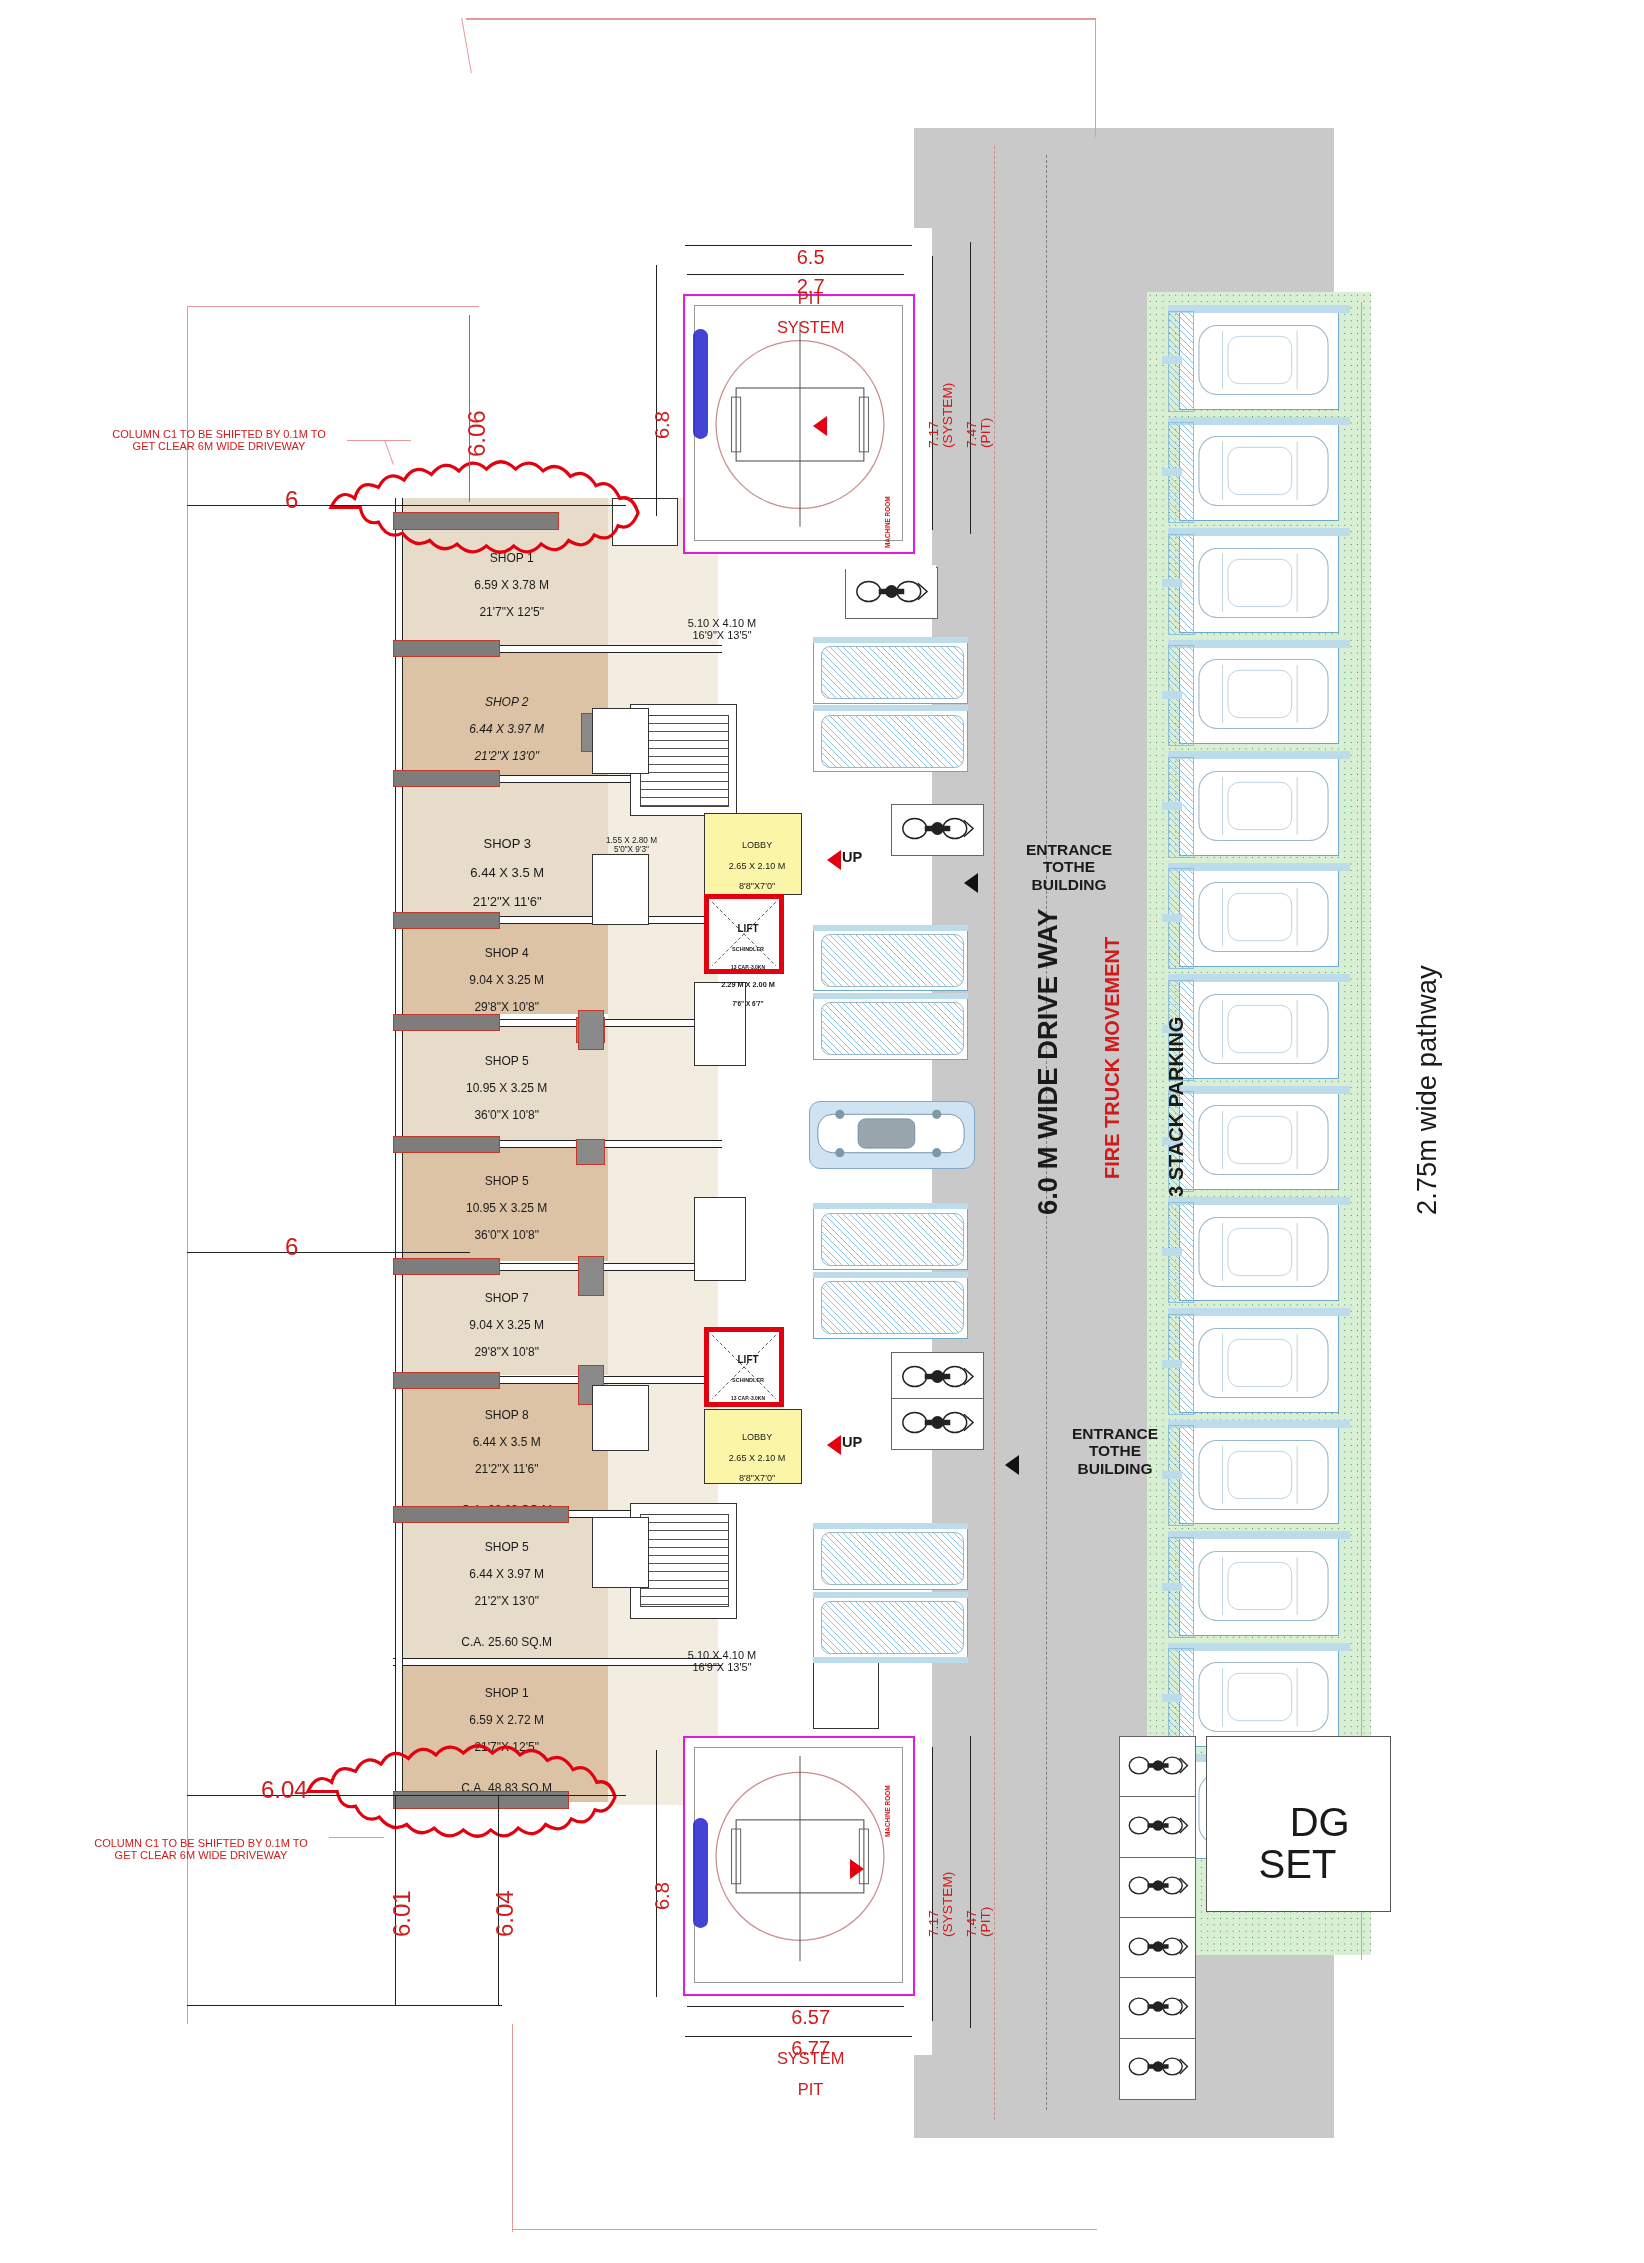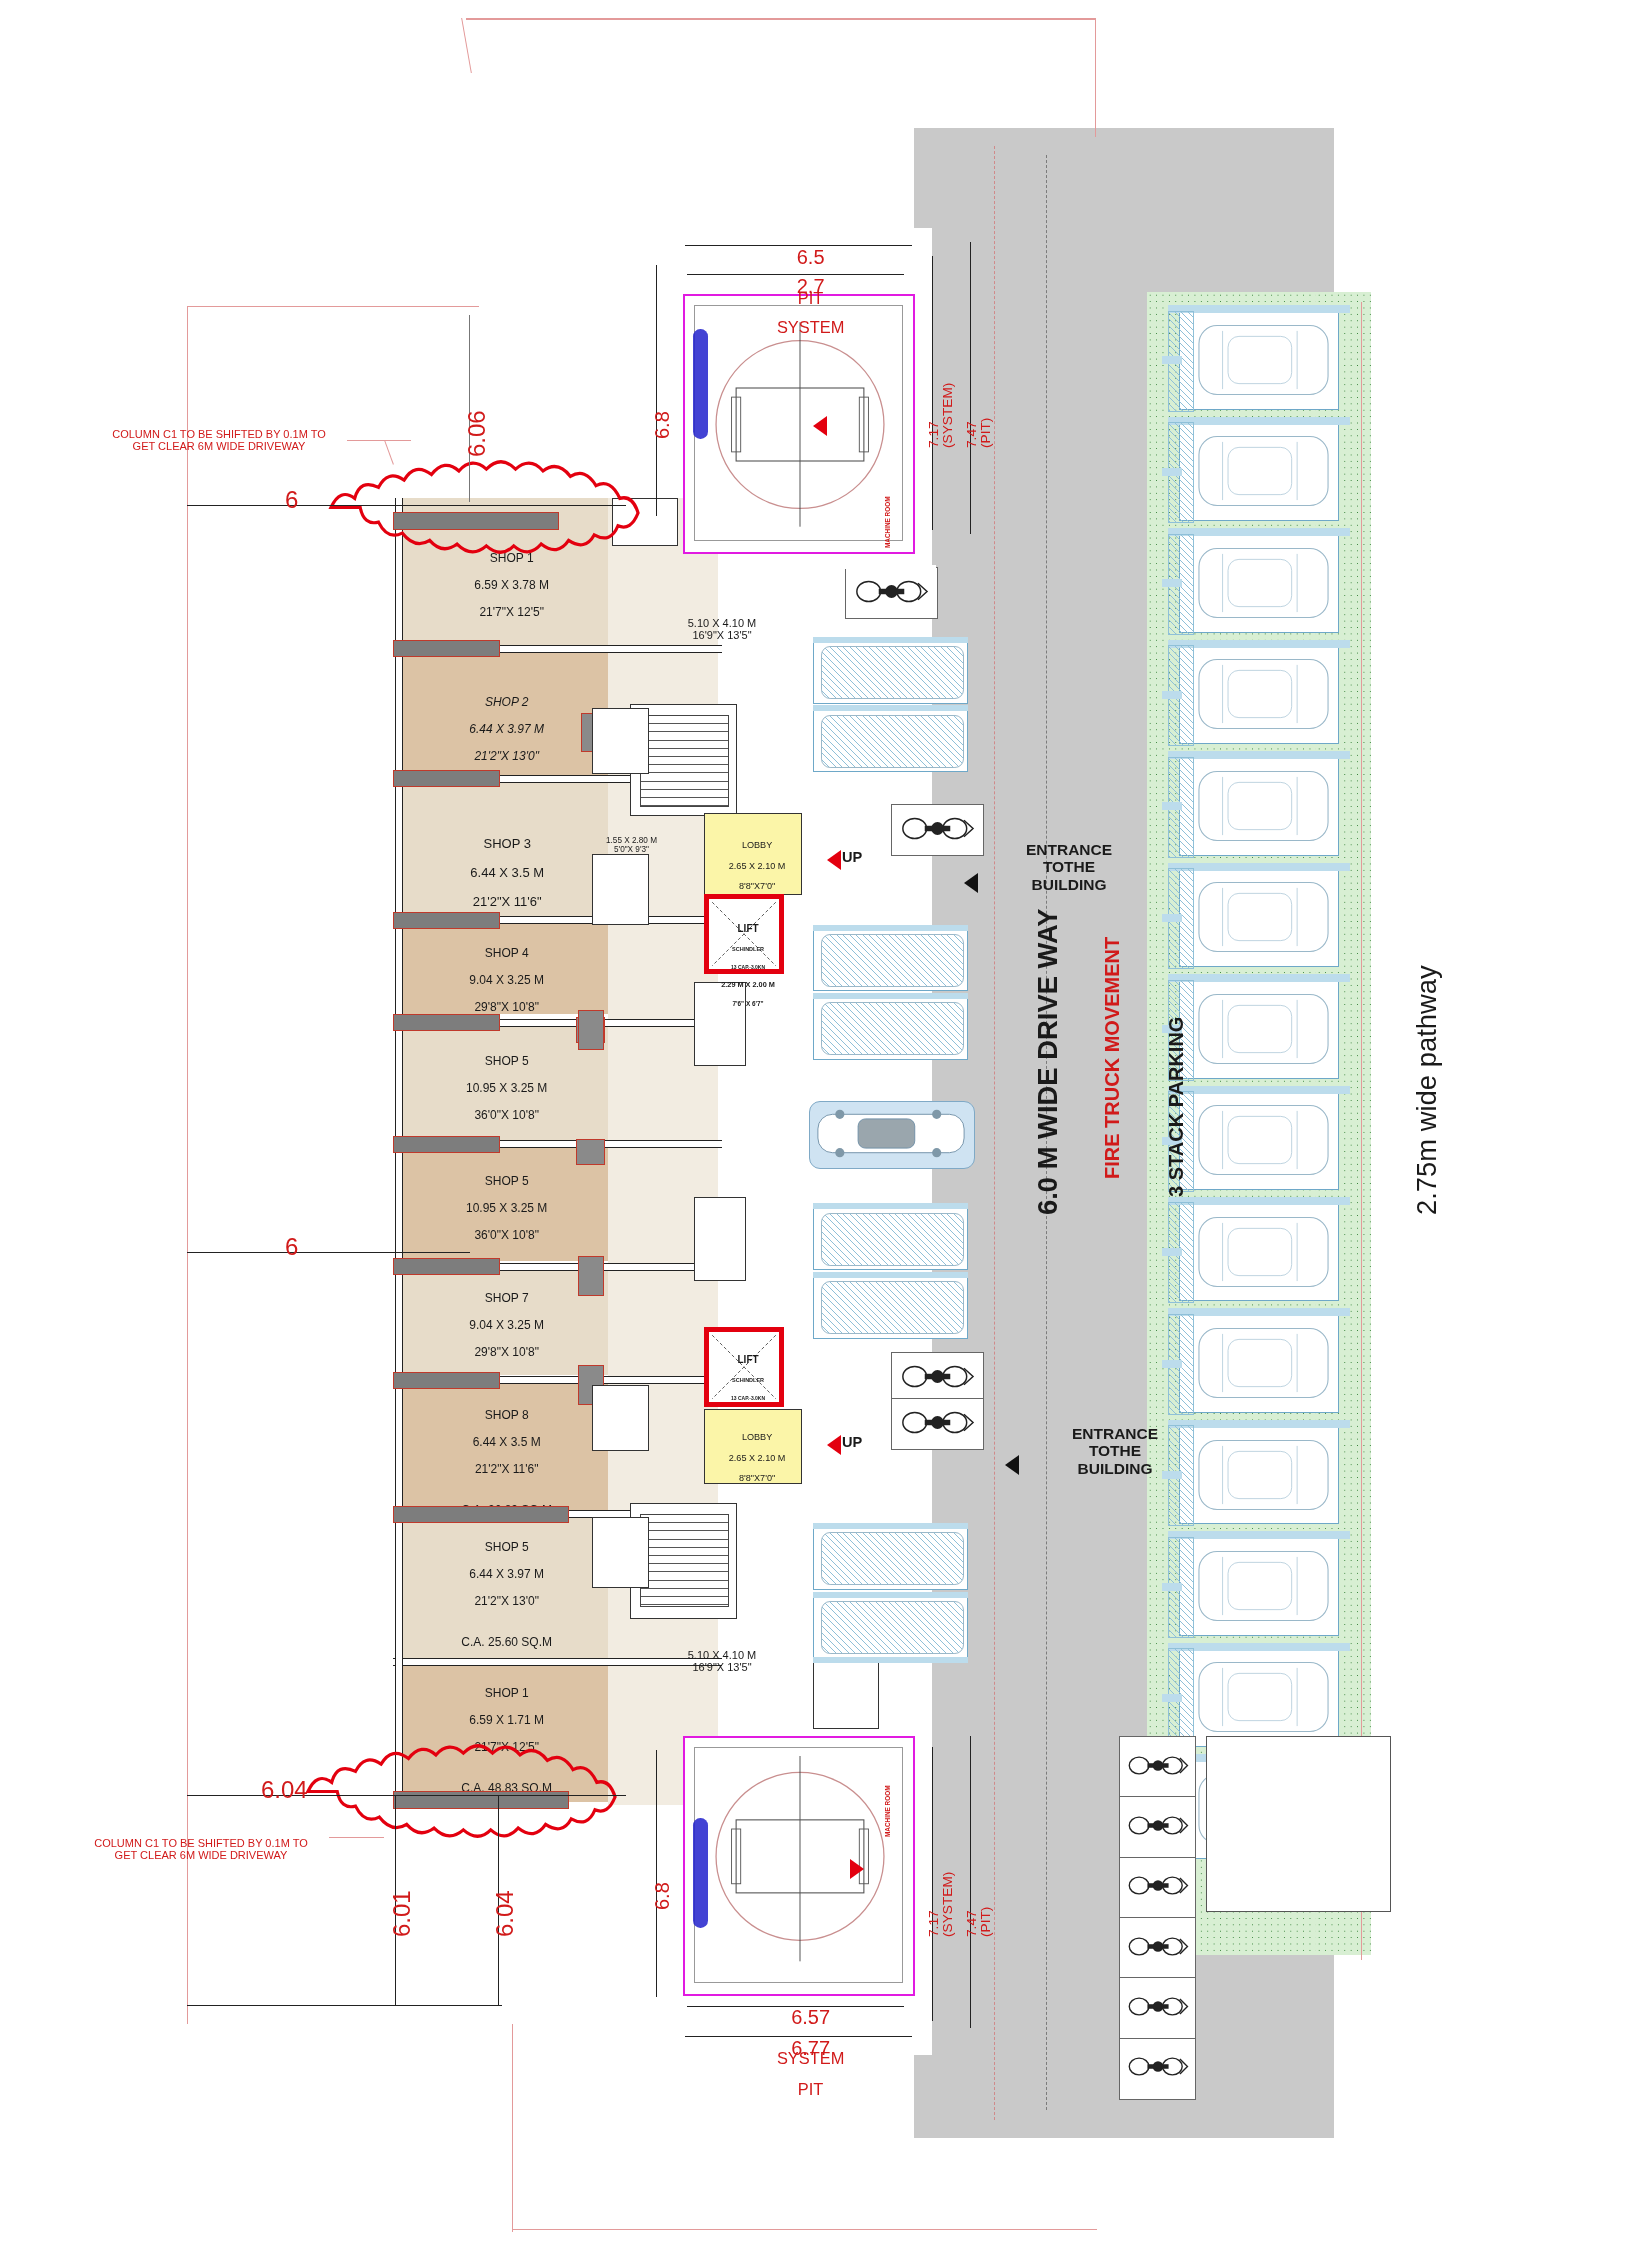--- a/index.html
+++ b/index.html
@@ -155,21 +155,21 @@
   <div class="txt ctr blk" style="left:402px;top:1528px;width:196px;font-size:12px;">
     <span>SHOP 5</span><br>
     <span>6.44 X 3.97 M</span><br>
     <span>21'2"X 13'0"</span><br><br>
     <span>C.A. 25.60 SQ.M</span>
   </div>
 
   <div class="shop dark" style="left:402px;top:1665px;width:206px;height:137px;"></div>
   <div class="txt ctr blk" style="left:402px;top:1674px;width:196px;font-size:12px;">
     <span>SHOP 1</span><br>
-    <span>6.59 X 1.71 M</span><br>
+    <span>6.59 X 2.72 M</span><br>
     <span>21'7"X 12'5"</span><br><br>
     <span>C.A. 48.83 SQ.M</span>
   </div>
 
   <div class="shop light" style="left:608px;top:498px;width:110px;height:1307px;opacity:.55;"></div>
 
   <div class="wall" style="left:393px;top:645px;width:329px;height:5.5px;"></div>
   <div class="wall" style="left:393px;top:775px;width:329px;height:5.5px;"></div>
   <div class="wall" style="left:393px;top:916px;width:329px;height:5.5px;"></div>
   <div class="wall" style="left:393px;top:1019px;width:329px;height:5.5px;"></div>
@@ -503,20 +503,24 @@
       <div class="abs hatch" style="left:1168px;top:1760px;width:24px;height:99px;border:0.9px solid #8fc0d8;"></div>
       <svg class="abs" style="left:1195px;top:1769px;" width="137" height="80" viewBox="0 0 150 88">
                <rect x="4" y="6" width="142" height="76" rx="20" fill="#ffffff" stroke="#9ab8c9" stroke-width="1.2"></rect>
                <path d="M30 12 L30 76 M112 12 L112 76" stroke="#b8cfdd" stroke-width="1"></path>
                <rect x="36" y="18" width="70" height="52" rx="12" fill="none" stroke="#b8cfdd"></rect>
              </svg>
       <div class="stackrail" style="left:1162px;top:1806px;width:20px;height:8.2px;"></div>
     </div>
 
   <div class="whiteblk" style="left:1206px;top:1736px;width:183px;height:174px;border:0.9px solid #555;"></div>
+  <div class="txt ctr blk" style="left:1206px;top:1759px;width:183px;font-size:40px;line-height:1.05;">
+    <span>DG
+SET</span>
+  </div>
   <div id="dg-motos">
       <div class="whiteblk" style="left:1119px;top:1736px;width:75px;height:60px;border:0.9px solid #666;"></div>
       <svg class="abs moto" style="left:1127px;top:1749px;" width="62" height="33" viewBox="0 0 82 34">
                <ellipse cx="16" cy="17" rx="13" ry="11" fill="none" stroke="#222" stroke-width="1.8"></ellipse>
                <ellipse cx="60" cy="17" rx="13" ry="11" fill="none" stroke="#222" stroke-width="1.8"></ellipse>
                <circle cx="41" cy="17" r="7" fill="#222"></circle>
                <rect x="27" y="14" width="28" height="6" fill="#222"></rect>
                <path d="M70 7 L80 17 L70 27" fill="none" stroke="#222" stroke-width="1.8"></path>
              </svg>
       <div class="whiteblk" style="left:1119px;top:1796px;width:75px;height:60px;border:0.9px solid #666;"></div>

